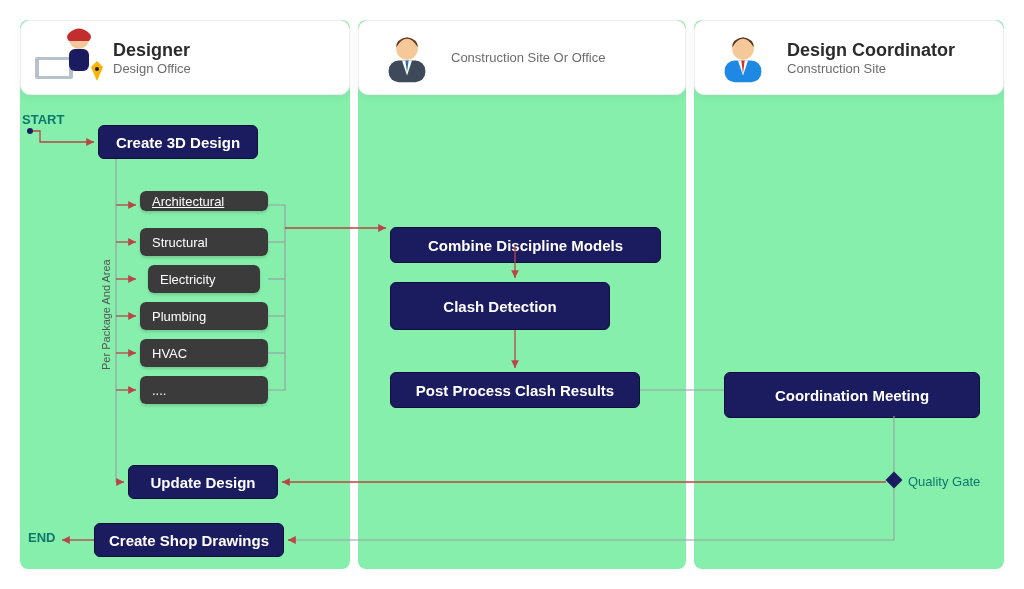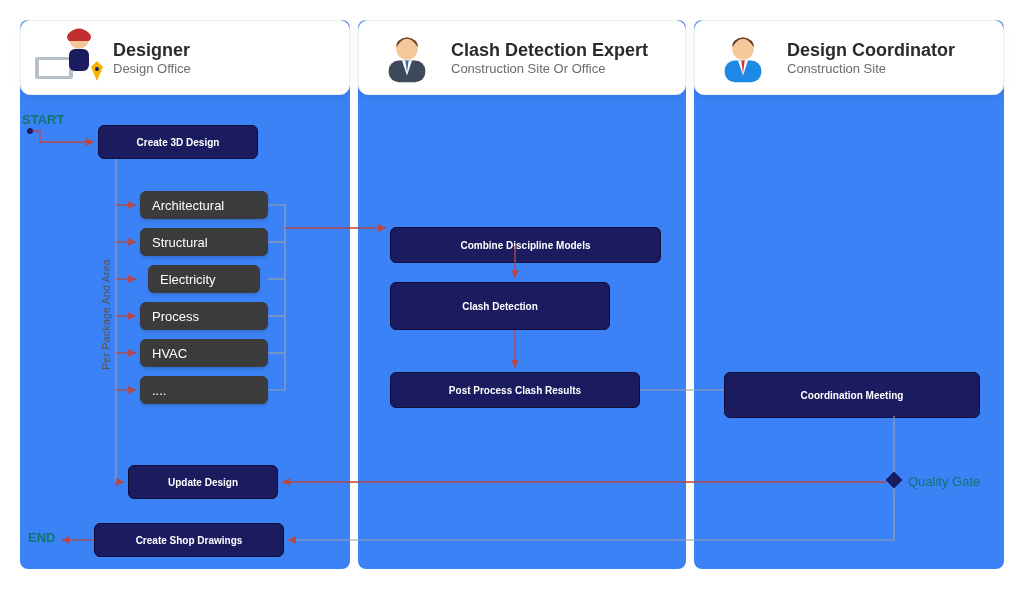--- a/index.html
+++ b/index.html
@@ -8,21 +8,21 @@
     width: 1024px;
     height: 589px;
     font-family: -apple-system, BlinkMacSystemFont, "Segoe UI", Arial, sans-serif;
     background: #ffffff;
     position: relative;
   }
   .lane {
     position: absolute;
     top: 20px;
     bottom: 20px;
-    background: #3b82f6;
+    background: #86efac;
     border-radius: 8px;
   }
   .lane1 { left: 20px; width: 330px; }
   .lane2 { left: 358px; width: 328px; }
   .lane3 { left: 694px; width: 310px; }
 
   .lane-header {
     position: absolute;
     top: 0; left: 0; right: 0;
     height: 75px;
@@ -50,21 +50,21 @@
   }
   .lane-header .sub {
     font-size: 13px;
     color: #6c6c6c;
   }
 
   .node {
     position: absolute;
     background: #1B1B60;
     color: #ffffff;
-    font-size: 10px;
+    font-size: 15px;
     font-weight: 600;
     border-radius: 6px;
     display: flex;
     align-items: center;
     justify-content: center;
     text-align: center;
     padding: 0 10px;
     border: 1px solid #0E0E3A;
     white-space: nowrap;
   }
@@ -142,21 +142,20 @@
     <div class="avatar">
       <svg viewBox="0 0 72 62" width="60" height="62">
         <rect x="14" y="34" width="44" height="26" rx="12" fill="#3e4a59"></rect>
         <path d="M30 34 L36 52 L42 34 Z" fill="#ffffff"></path>
         <path d="M34 34 L36 48 L38 34 Z" fill="#2b6fb3"></path>
         <circle cx="36" cy="20" r="13" fill="#f5c89a"></circle>
         <path d="M23 18 Q36 -2 49 18 Q49 8 36 6 Q23 8 23 18" fill="#6b3a1e"></path>
       </svg>
     </div>
     <div class="txt">
-      <div class="title">Clash Detection Expert</div>
       <div class="sub">Construction Site Or Office</div>
     </div>
   </div>
 </div>
 
 <div class="lane lane3">
   <div class="lane-header">
     <div class="avatar">
       <svg viewBox="0 0 72 62" width="60" height="62">
         <rect x="14" y="34" width="44" height="26" rx="12" fill="#1E88E5"></rect>
@@ -171,24 +170,24 @@
       <div class="sub">Construction Site</div>
     </div>
   </div>
 </div>
 
 <div class="label" style="left:22px; top:112px;">START</div>
 <div class="label" style="left:28px; top:530px;">END</div>
 
 <div class="node" style="left:98px; top:125px; width:160px; height:34px;">Create 3D Design</div>
 
-<div class="sub-node" style="left:140px; top:191px; width:128px; height:28px;">Architectural</div>
+<div class="sub-node" style="left:140px; top:191px; width:128px; height:20px;text-decoration:underline;">Architectural</div>
 <div class="sub-node" style="left:140px; top:228px; width:128px; height:28px;">Structural</div>
 <div class="sub-node" style="left:148px; top:265px; width:112px; height:28px;">Electricity</div>
-<div class="sub-node" style="left:140px; top:302px; width:128px; height:28px;">Process</div>
+<div class="sub-node" style="left:140px; top:302px; width:128px; height:28px;">Plumbing</div>
 <div class="sub-node" style="left:140px; top:339px; width:128px; height:28px;">HVAC</div>
 <div class="sub-node" style="left:140px; top:376px; width:128px; height:28px;">....</div>
 
 <div class="vlabel" style="left:100px; top:370px;">Per Package And Area</div>
 
 <div class="node" style="left:128px; top:465px; width:150px; height:34px;">Update Design</div>
 <div class="node" style="left:94px; top:523px; width:190px; height:34px;">Create Shop Drawings</div>
 
 <div class="node" style="left:390px; top:227px; width:271px; height:36px;">Combine Discipline Models</div>
 <div class="node" style="left:390px; top:282px; width:220px; height:48px;">Clash Detection</div>

